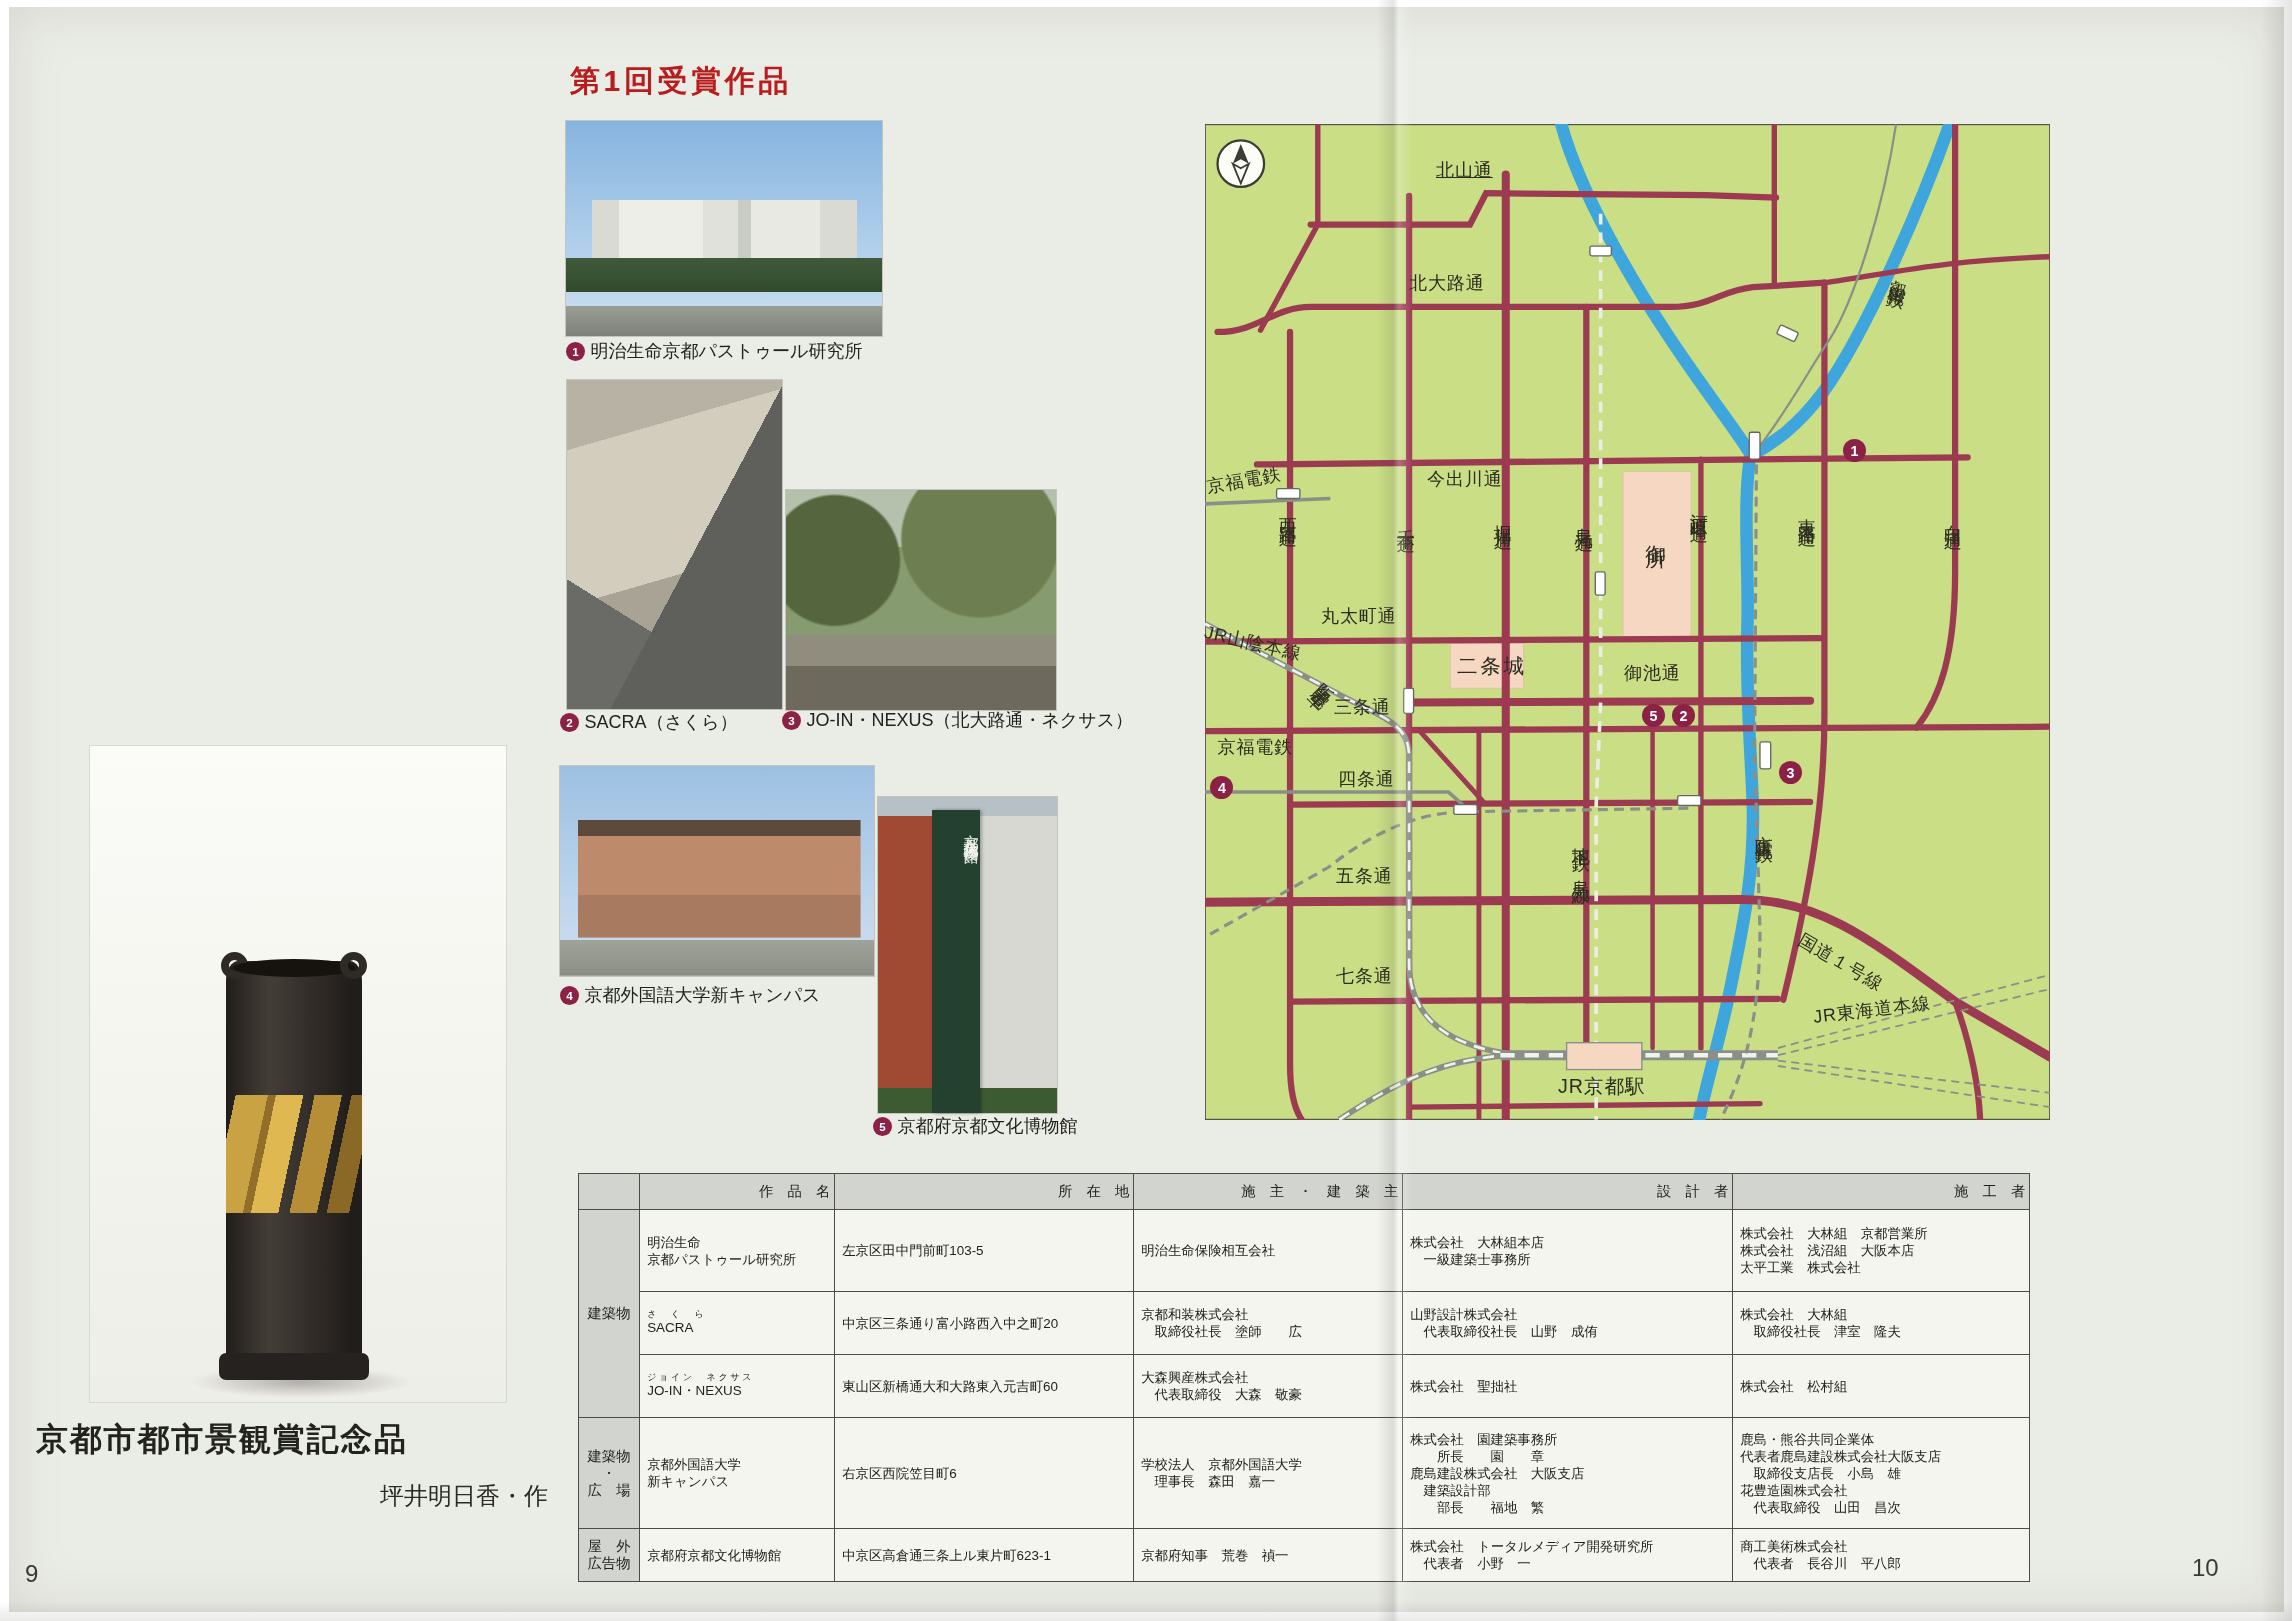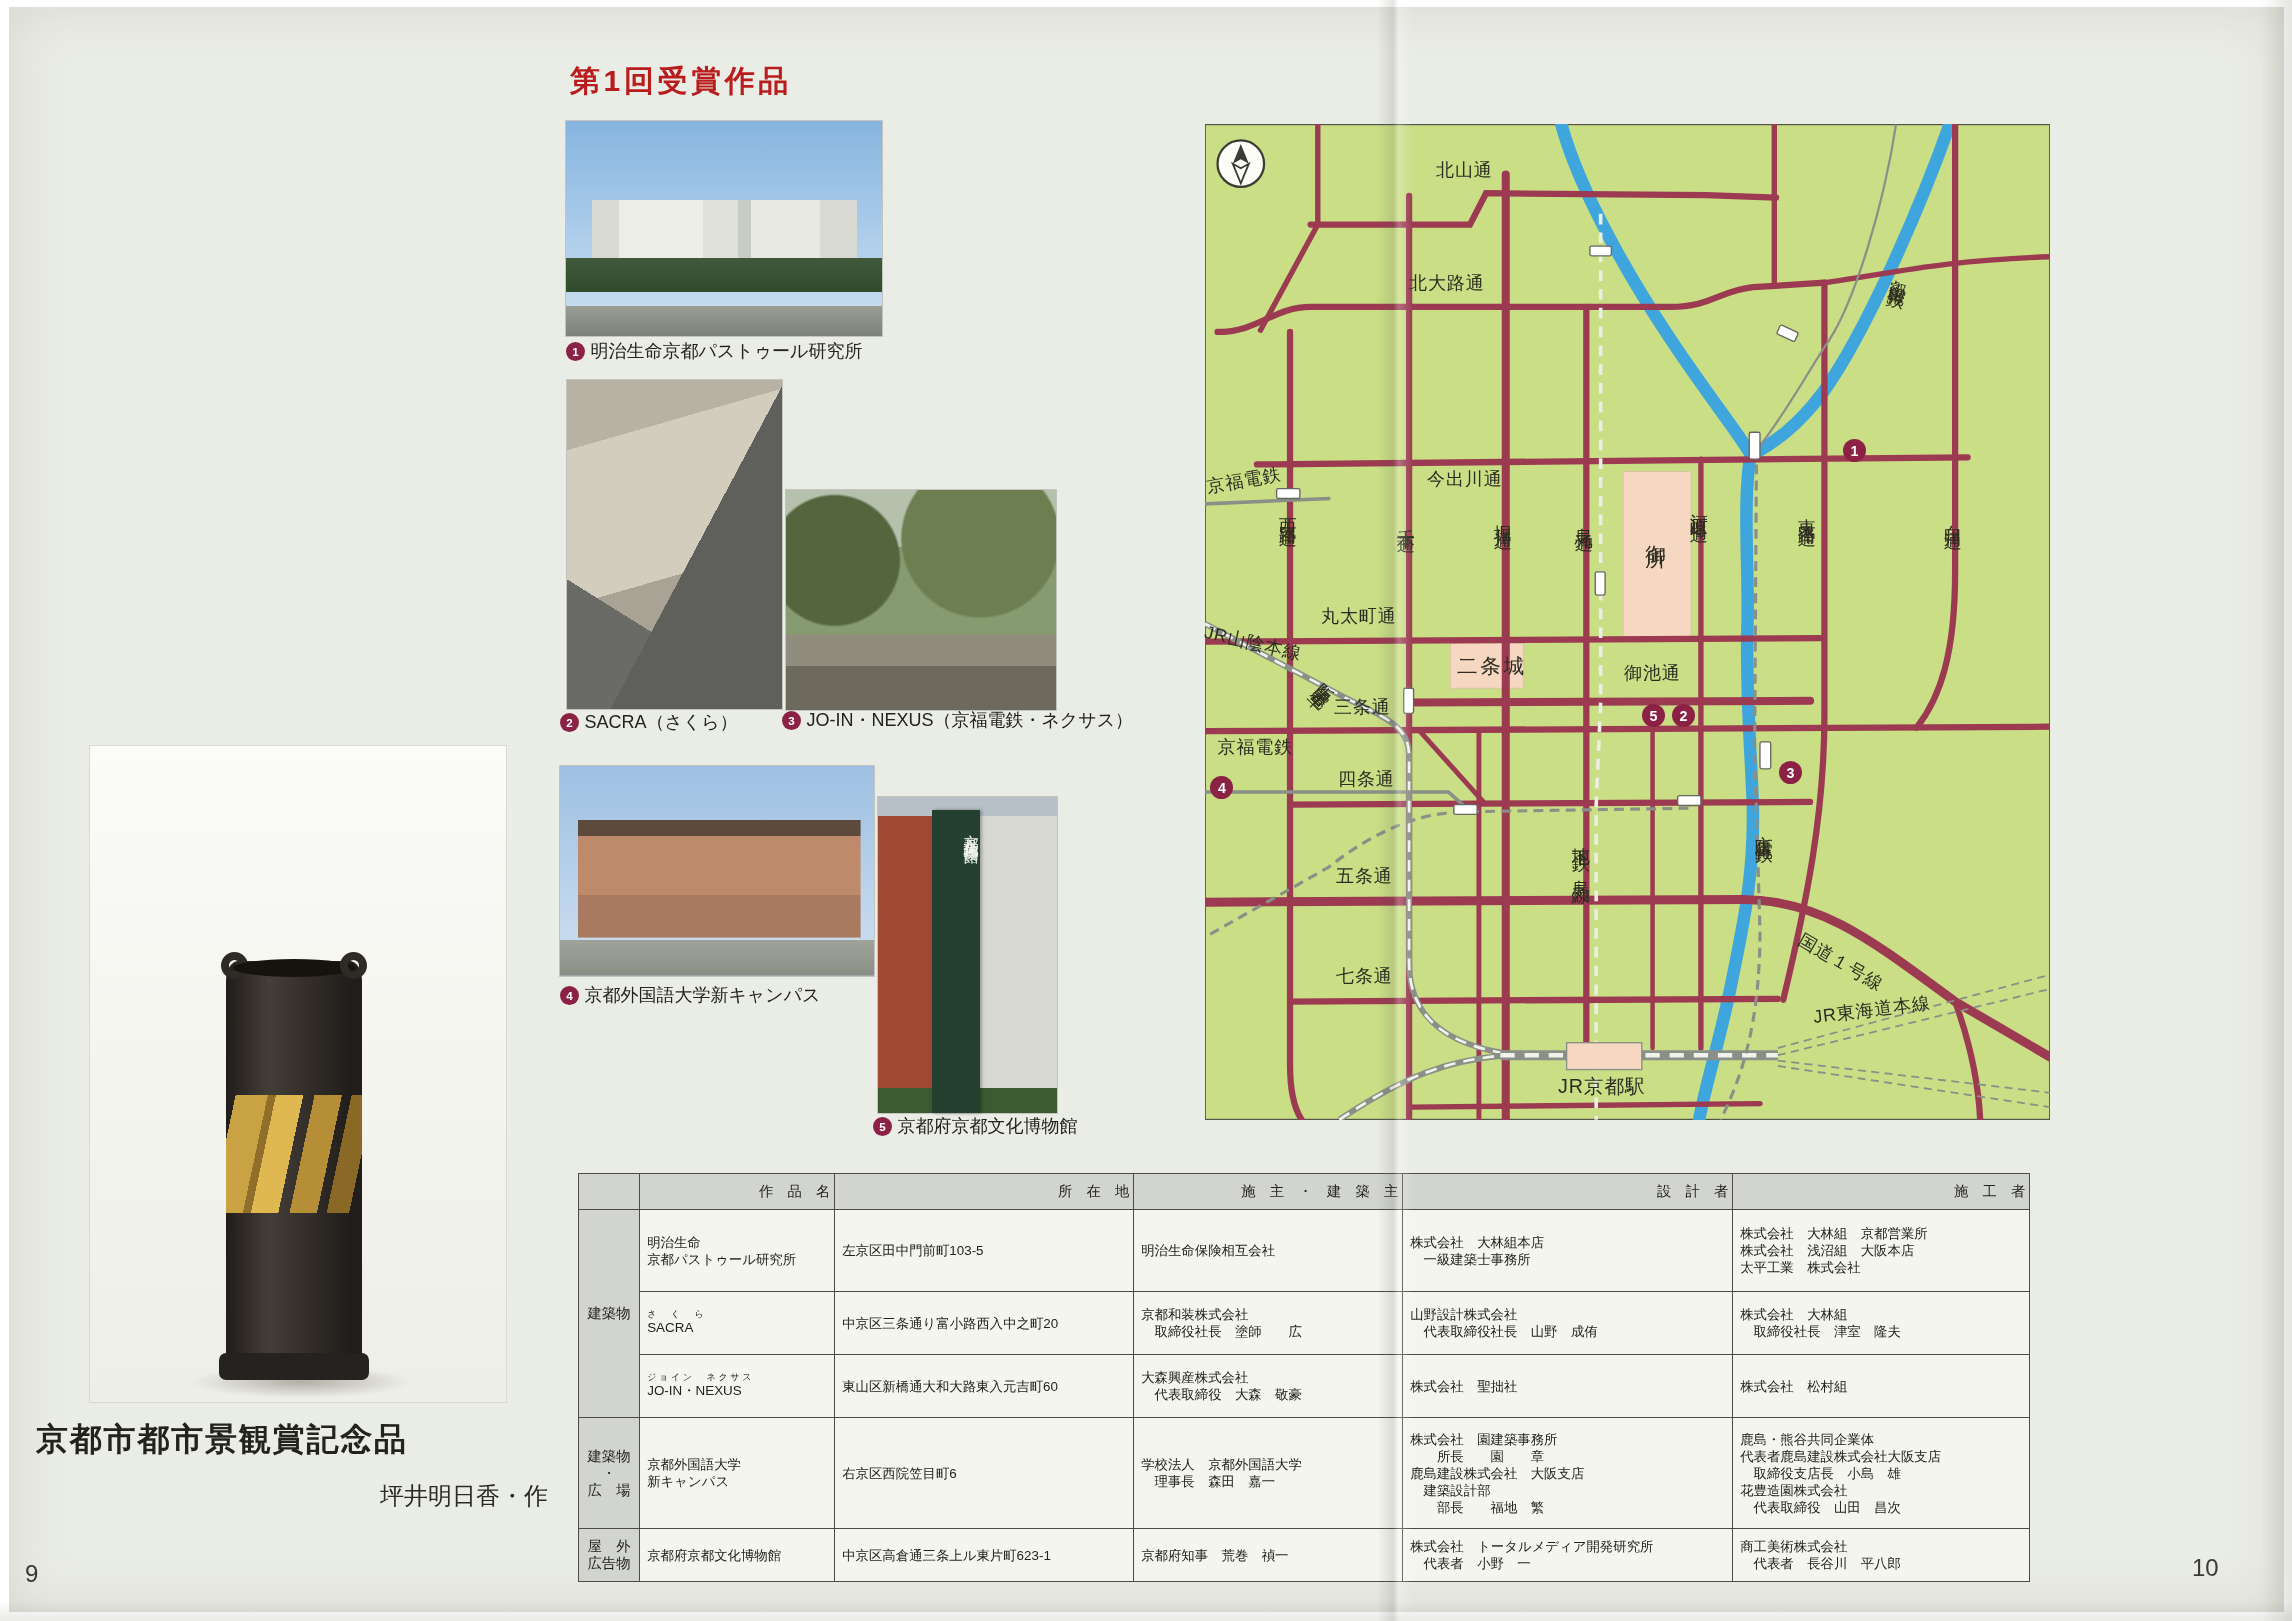--- a/index.html
+++ b/index.html
@@ -133,21 +133,21 @@
   <div class="cap" style="left:566px;top:339px;">
     <span class="chip">1</span>
     <span>明治生命京都パストゥール研究所</span>
   </div>
   <div class="cap" style="left:560px;top:710px;">
     <span class="chip">2</span>
     <span>SACRA（さくら）</span>
   </div>
   <div class="cap" style="left:782px;top:708px;">
     <span class="chip">3</span>
-    <span>JO-IN・NEXUS（京福電鉄・ネクサス）</span>
+    <span>JO-IN・NEXUS（北大路通・ネクサス）</span>
   </div>
   <div class="cap" style="left:560px;top:983px;">
     <span class="chip">4</span>
     <span>京都外国語大学新キャンパス</span>
   </div>
   <div class="cap" style="left:873px;top:1114px;">
     <span class="chip">5</span>
     <span>京都府京都文化博物館</span>
   </div>
 
@@ -223,21 +223,21 @@
       </g>
       <rect x="404" y="1026" width="84" height="30" fill="#f6d8c2" stroke="#8a8f88" stroke-width="1.5"></rect>
 
       <g>
         <circle cx="40" cy="44" r="26" fill="#fdfdf8" stroke="#3c3c34" stroke-width="2.5"></circle>
         <path d="M40,22 L49,44 L40,39 L31,44 Z" fill="#3c3c34"></path>
         <path d="M40,66 L49,44 L40,49 L31,44 Z" fill="none" stroke="#3c3c34" stroke-width="2"></path>
       </g>
     </svg>
 
-    <div class="mlabel" style="left:231px;top:36px;">北山通</div>
+    <div class="mlabel" style="left:231px;top:36px;text-decoration:underline;">北山通</div>
     <div class="mlabel" style="left:204px;top:149px;">北大路通</div>
     <div class="mlabel" style="left:222px;top:301px;margin-top:44px;">今出川通</div>
     <div class="mlabel" style="left:116px;top:482px;">丸太町通</div>
     <div class="mlabel" style="left:419px;top:539px;">御池通</div>
     <div class="mlabel" style="left:129px;top:573px;">三条通</div>
     <div class="mlabel" style="left:133px;top:645px;">四条通</div>
     <div class="mlabel" style="left:131px;top:742px;">五条通</div>
     <div class="mlabel" style="left:131px;top:842px;">七条通</div>
     <div class="mlabel v" style="left:72px;top:380px;">西大路通</div>
     <div class="mlabel v" style="left:190px;top:390px;">千本通</div>

